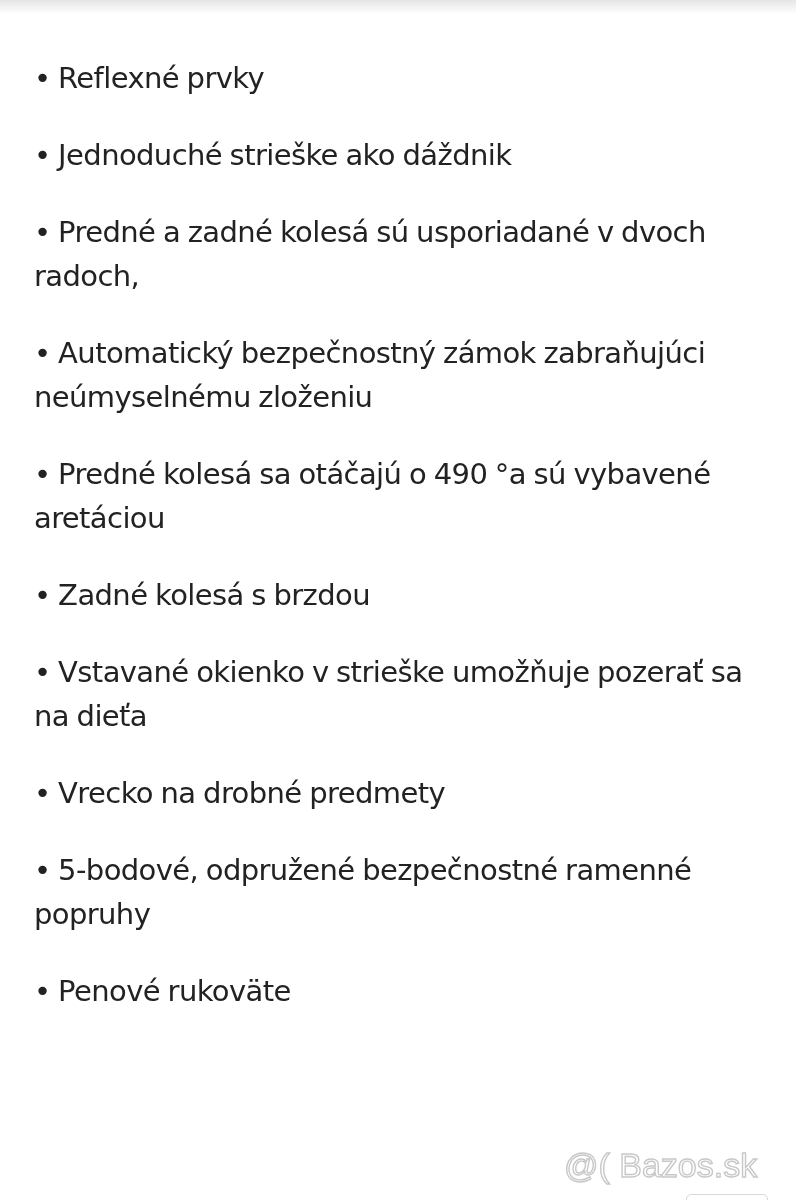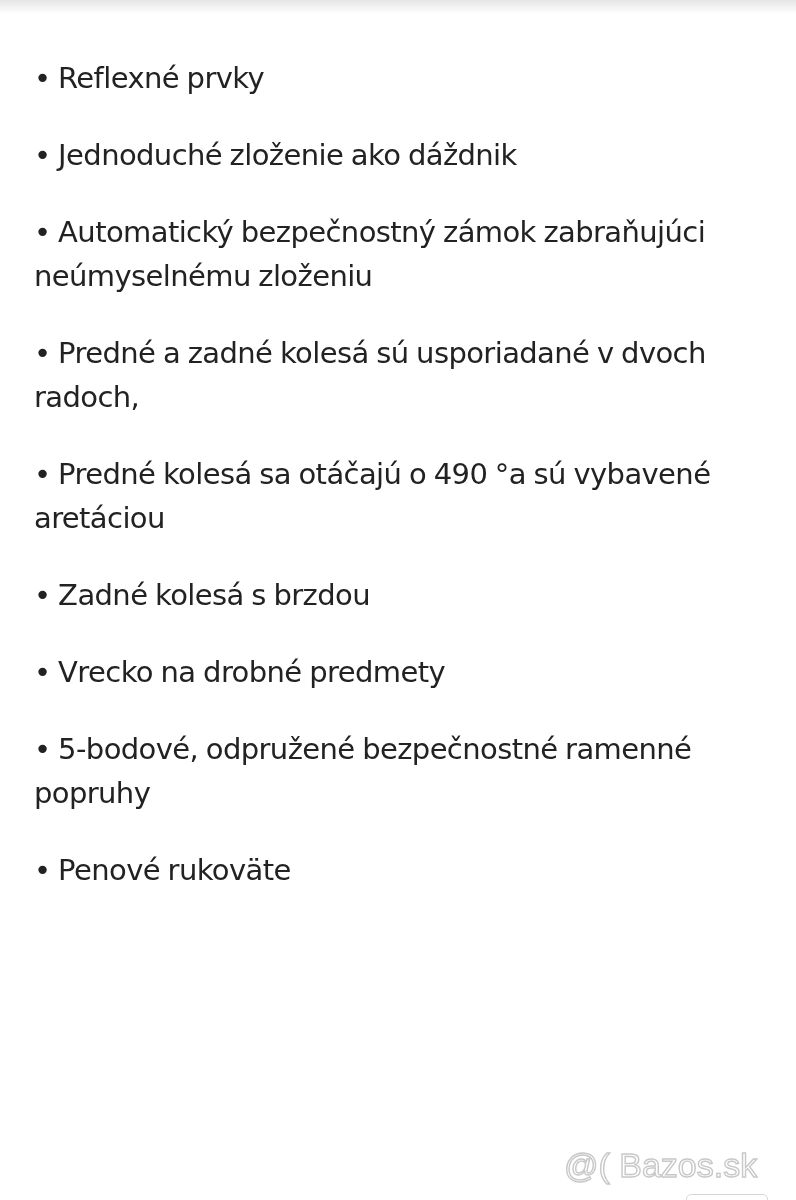--- a/index.html
+++ b/index.html
@@ -57,24 +57,25 @@
       border-radius: 5px;
     }
   </style>
 </head>
 <body>
 
 <div class="top-shadow"></div>
 
 <div class="content">
   <p class="item">• Reflexné prvky</p>
-  <p class="item">• Jednoduché zloženie ako dáždnik</p>
+  <p class="item">• Jednoduché strieške ako dáždnik</p>
+  <p class="item">• Predné a zadné kolesá sú usporiadané v dvoch radoch,</p>
   <p class="item">• Automatický bezpečnostný zámok zabraňujúci neúmyselnému zloženiu</p>
-  <p class="item">• Predné a zadné kolesá sú usporiadané v dvoch radoch,</p>
   <p class="item">• Predné kolesá sa otáčajú o 490 °a sú vybavené aretáciou</p>
   <p class="item">• Zadné kolesá s brzdou</p>
+  <p class="item">• Vstavané okienko v strieške umožňuje pozerať sa na dieťa</p>
   <p class="item">• Vrecko na drobné predmety</p>
   <p class="item">• 5-bodové, odpružené bezpečnostné ramenné popruhy</p>
   <p class="item">• Penové rukoväte</p>
 </div>
 
 <div class="watermark">@( Bazos.sk</div>
 <div class="watermark-box"></div>
 
 </body></html>

